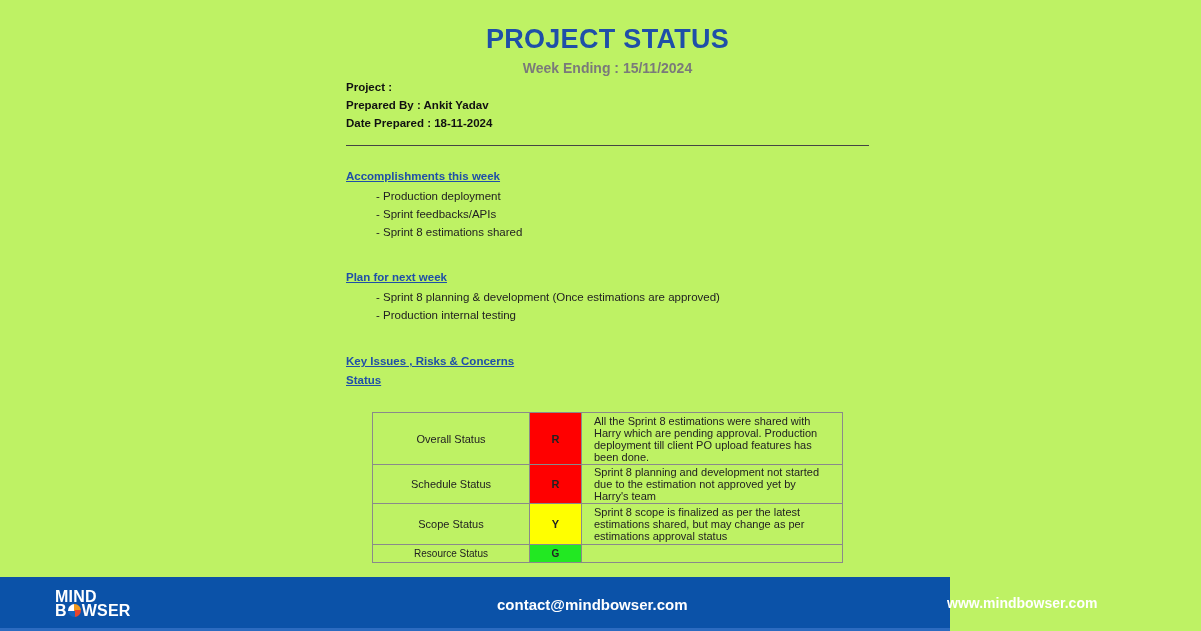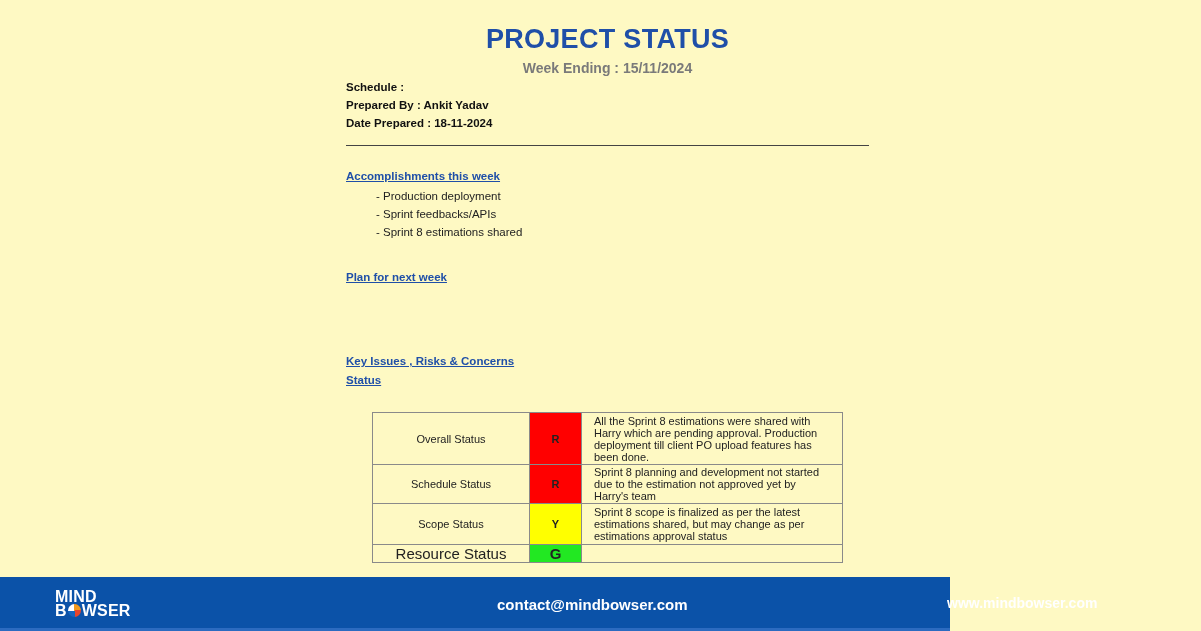--- a/index.html
+++ b/index.html
@@ -2,21 +2,21 @@
 <html><head>
   <meta charset="utf-8">
   <style>
     * { box-sizing: border-box; margin: 0; padding: 0; }
     html, body {
       width: 1201px; height: 631px; overflow: hidden;
       background: #ffffff;
       font-family: "Liberation Sans", sans-serif;
       color: #111;
     }
-    .page { position: relative; width: 1201px; height: 631px; background: #fef9c3; text-decoration: underline; }
+    .page { position: relative; width: 1201px; height: 631px; background: #bef264; text-decoration: underline; }
 
     .title {
       position: absolute; left: 0; width: 1215px; top: 24px;
       text-align: center;
       font-size: 27px; font-weight: 700; color: #1f4fa8;
       letter-spacing: 0.3px;
     }
     .subtitle {
       position: absolute; left: 0; width: 1215px; top: 60px;
       text-align: center;
@@ -46,21 +46,21 @@
       border: 1px solid #8a8a8a;
       font-size: 11px; color: #222;
       vertical-align: middle;
     }
     .status-table td.label-cell { width: 157px; text-align: center; }
     .status-table td.code-cell { width: 52px; text-align: center; font-weight: 700; color: #222; }
     .status-table td.desc-cell { padding: 1px 12px; line-height: 12px; }
     .row-overall td { height: 52px; }
     .row-schedule td { height: 26px; }
     .row-scope td { height: 41px; }
-    .row-resource td { height: 18px; font-size: 15px; line-height: 11px; }
+    .row-resource td { height: 18px; font-size: 10px; line-height: 11px; }
 
     .footer {
       position: absolute; left: 0; top: 577px; width: 950px; height: 54px;
       background: #0b52a8;
       border-bottom: 3px solid #2c6bc0;
     }
     .logo { position: absolute; left: 55px; top: 13px; color: #fff; font-weight: 900; font-size: 16px; line-height: 14px; letter-spacing: 0.2px; }
     .logo-line { display: block; white-space: nowrap; }
     .logo-o {
       display: inline-block; width: 13px; height: 13px; border-radius: 50%;
@@ -78,35 +78,39 @@
   </style>
 </head>
 <body>
 
 <div class="page">
 
   <div class="title">PROJECT STATUS</div>
   <div class="subtitle">Week Ending : 15/11/2024</div>
 
   <div class="meta">
-    <div class="meta-line">Schedule :</div>
+    <div class="meta-line">Project :</div>
     <div class="meta-line">Prepared By : Ankit Yadav</div>
     <div class="meta-line">Date Prepared : 18-11-2024</div>
   </div>
 
   <div class="divider"></div>
 
   <div class="section-heading" style="top:170px;">Accomplishments this week</div>
   <div class="list" style="top:189px;">
     <div class="list-item">- Production deployment</div>
     <div class="list-item">- Sprint feedbacks/APIs</div>
     <div class="list-item">- Sprint 8 estimations shared</div>
   </div>
 
   <div class="section-heading" style="top:271px;">Plan for next week</div>
+  <div class="list" style="top:290px;">
+    <div class="list-item">- Sprint 8 planning &amp; development (Once estimations are approved)</div>
+    <div class="list-item">- Production internal testing</div>
+  </div>
 
   <div class="section-heading" style="top:355px;">Key Issues , Risks &amp; Concerns</div>
   <div class="section-heading" style="top:374px;">Status</div>
 
   <table class="status-table">
     <tbody>
         <tr class="row-overall">
       <td class="label-cell">Overall Status</td>
       <td class="code-cell" style="background:#ff0000;">R</td>
       <td class="desc-cell">All the Sprint 8 estimations were shared with Harry which are pending approval. Production deployment till client PO upload features has been done.</td>

